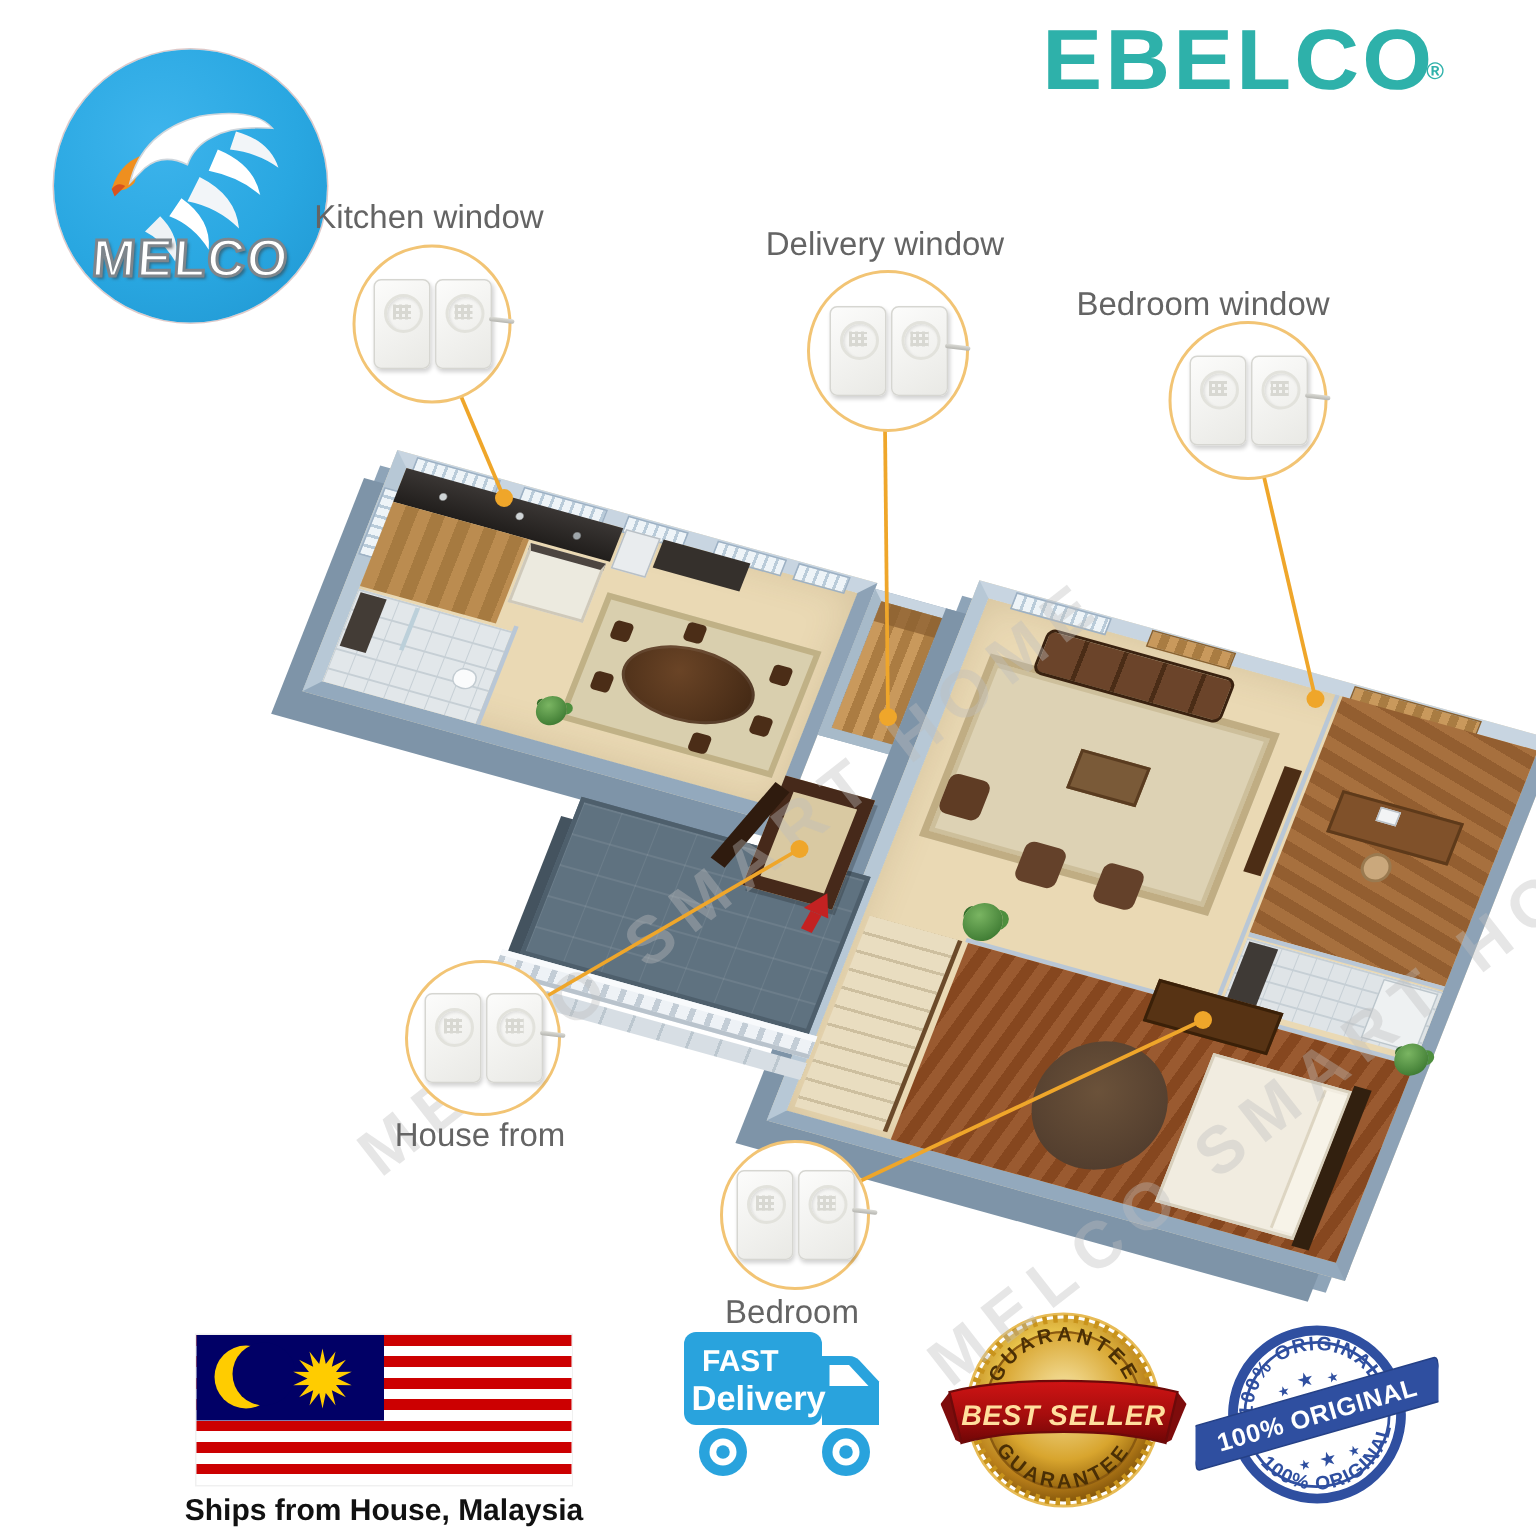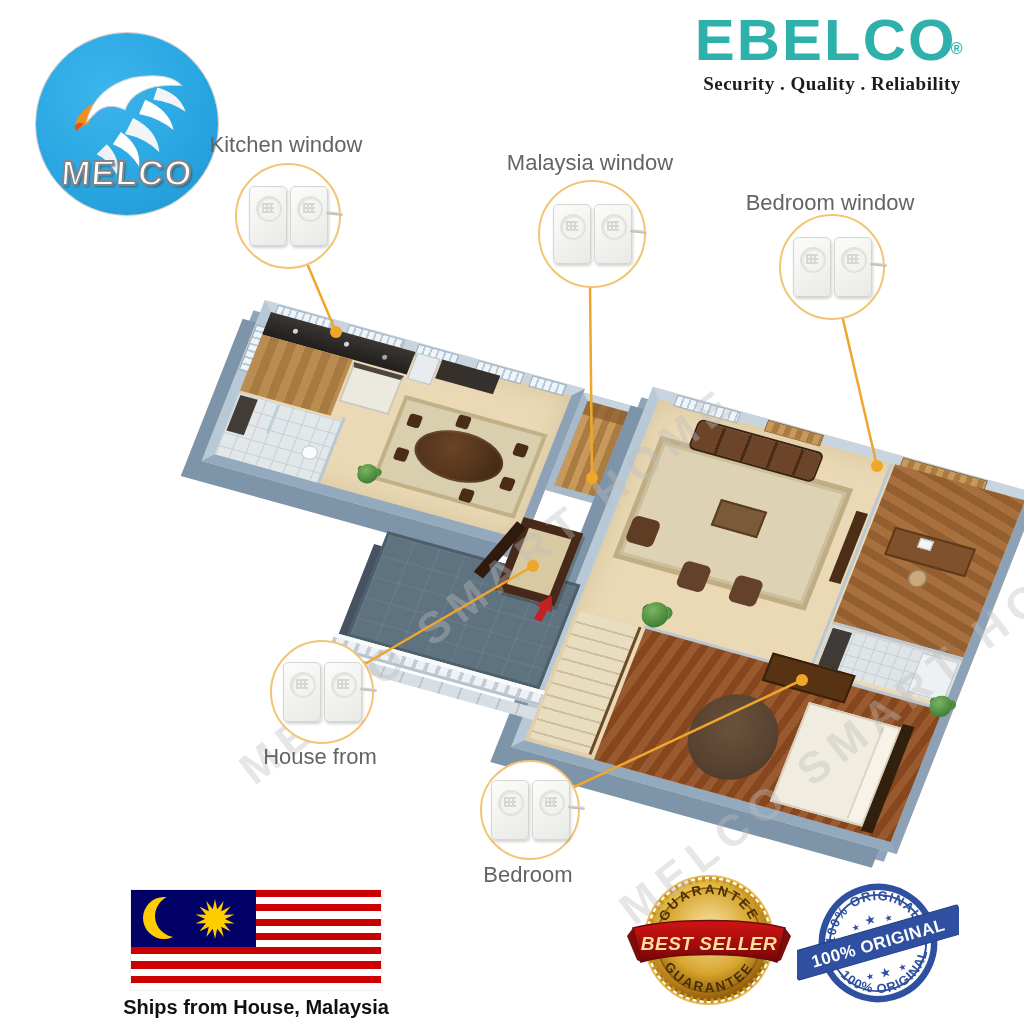--- a/index.html
+++ b/index.html
@@ -188,31 +188,31 @@
   <div class="callout-label" style="left:176px;top:132px;">Kitchen window</div>
   <div class="callout-circle" style="left:235px;top:163px;width:102px;height:102px;">
     <div class="sensor">
       <div class="sensor-piece"></div>
       <div class="sensor-piece">
           <div class="sensor-antenna"></div>
         </div>
     </div>
   </div>
 
-  <div class="callout-label" style="left:480px;top:150px;">Malaysia window</div>
+  <div class="callout-label" style="left:480px;top:150px;">Delivery window</div>
   <div class="callout-circle" style="left:538px;top:180px;width:104px;height:104px;">
     <div class="sensor">
       <div class="sensor-piece"></div>
       <div class="sensor-piece">
           <div class="sensor-antenna"></div>
         </div>
     </div>
   </div>
 
-  <div class="callout-label" style="left:720px;top:190px;">Bedroom window</div>
+  <div class="callout-label" style="left:692px;top:190px;">Bedroom window</div>
   <div class="callout-circle" style="left:779px;top:214px;width:102px;height:102px;">
     <div class="sensor">
       <div class="sensor-piece"></div>
       <div class="sensor-piece">
           <div class="sensor-antenna"></div>
         </div>
     </div>
   </div>
 
   <div class="callout-circle" style="left:270px;top:640px;width:100px;height:100px;">
@@ -246,34 +246,48 @@
       <path d="M84,98 Q104,112 102,132 Q92,116 76,110 Z" fill="#ffffff"></path>
       <path d="M70,110 Q84,124 80,140 Q72,126 60,120 Z" fill="#eef2f5"></path>
     </svg>
     <div class="melco-word">MELCO</div>
   </div>
 
   <div class="ebelco-block">
     <div>
       <span class="ebelco-word">EBELCO</span><span class="ebelco-reg">®</span>
     </div>
-    <div class="ebelco-tagline">Security . Quality . Reliability</div>
   </div>
 
   <div class="flag">
     <div class="flag-canton">
       <div class="crescent-a"></div>
       <div class="crescent-b"></div>
       <svg class="flag-star" width="48" height="48" viewBox="-24 -24 48 48">
         <polygon fill="#ffcc00" points="0,-20 2.2,-9.7 8.7,-18 6.2,-7.8 15.6,-12.5 9,-4.3 19.5,-4.5 10,0 19.5,4.5 9,4.3 15.6,12.5 6.2,7.8 8.7,18 2.2,9.7 0,20 -2.2,9.7 -8.7,18 -6.2,7.8 -15.6,12.5 -9,4.3 -19.5,4.5 -10,0 -19.5,-4.5 -9,-4.3 -15.6,-12.5 -6.2,-7.8 -8.7,-18 -2.2,-9.7"></polygon>
       </svg>
     </div>
   </div>
   <div class="ship-caption">Ships from House, Malaysia</div>
 
+  <div class="badge" style="left:452px;top:882px;">
+    <svg width="150" height="110" viewBox="0 0 150 110">
+      <rect x="4" y="6" width="92" height="62" rx="8" fill="#29a3dd"></rect>
+      <path d="M96,22 h18 c3,0 5,1 7,3 l13,14 v29 h-38 Z" fill="#29a3dd"></path>
+      <polygon points="101,28 114,28 127,42 101,42" fill="#ffffff"></polygon>
+      <circle cx="30" cy="86" r="16" fill="#29a3dd"></circle>
+        <circle cx="30" cy="86" r="9" fill="#ffffff"></circle>
+        <circle cx="30" cy="86" r="4.5" fill="#29a3dd"></circle>
+      <circle cx="112" cy="86" r="16" fill="#29a3dd"></circle>
+        <circle cx="112" cy="86" r="9" fill="#ffffff"></circle>
+        <circle cx="112" cy="86" r="4.5" fill="#29a3dd"></circle>
+      <text x="16" y="32" class="truck-text1">FAST</text>
+      <text x="9" y="58" class="truck-text2">Delivery</text>
+    </svg>
+  </div>
 
   <div class="badge" style="left:627px;top:870px;">
     <svg width="165" height="148" viewBox="0 0 165 148">
       <defs>
         <radialGradient id="goldG" cx="45%" cy="38%" r="65%">
           <stop offset="0%" stop-color="#fdf3c9"></stop>
             <stop offset="45%" stop-color="#ecc94f"></stop>
           <stop offset="80%" stop-color="#b97f1a"></stop>
             <stop offset="100%" stop-color="#7a4e08"></stop>
         </radialGradient>

